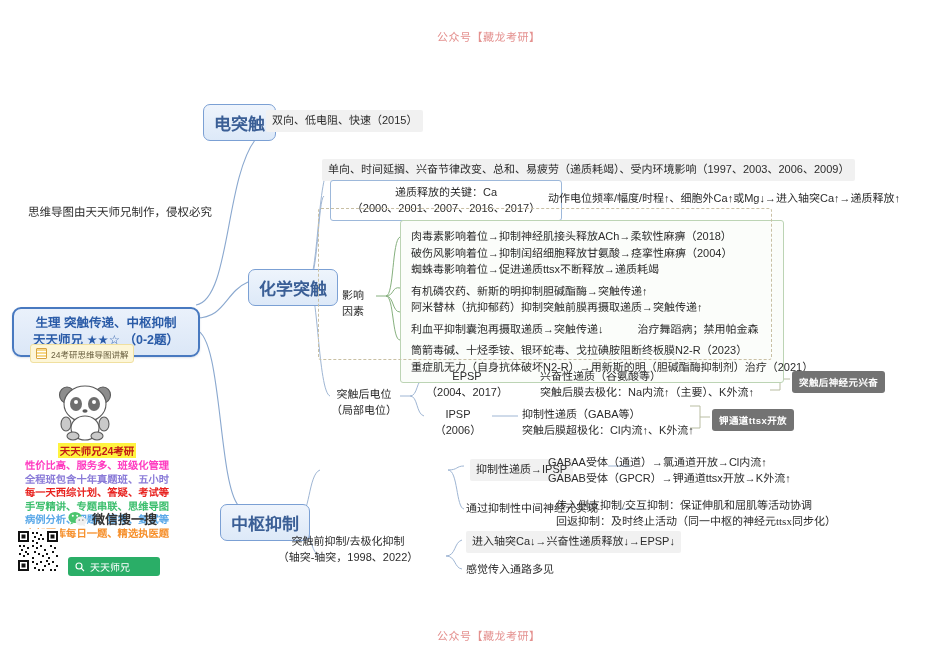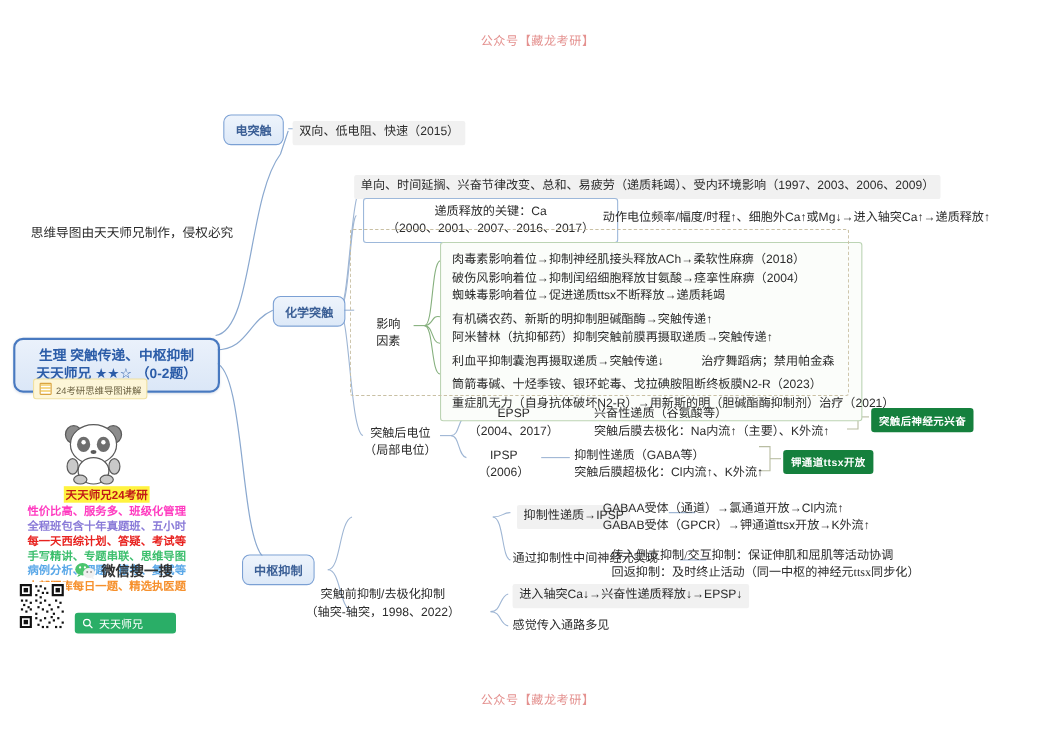--- a/index.html
+++ b/index.html
@@ -37,42 +37,42 @@
     font-size:8.5px;color:#6b6141;
   }
   .badge-ic{
     width:9px;height:9px;border:1.2px solid #d9a441;border-radius:1px;
     background:repeating-linear-gradient(#f6d98a 0 1.5px,#fff 1.5px 3px);
   }
 
   .pill{
     border:1.5px solid #7ba0d4;border-radius:7px;
     background:linear-gradient(180deg,#eef4fc 0%,#dde9f8 100%);
-    color:#3b5f96;font-size:11px;font-weight:bold;
+    color:#3b5f96;font-size:17px;font-weight:bold;
     padding:5px 10px;display:inline-block;
   }
 
   .plain{font-size:11px;color:#2c2c2c;line-height:15.5px;}
   .plain.c{text-align:center;}
   .shaded{background:#f1f1f1;padding:3px 6px;border-radius:2px;}
 
   .boxed{
     border:1px solid #9db8da;border-radius:3px;background:#fff;
     padding:4px 9px;font-size:11px;color:#2c2c2c;line-height:15.5px;text-align:center;
   }
   .greenbox{
     border:1px solid #bcd4b4;border-radius:3px;background:#fbfdfa;
     padding:7px 10px;font-size:11px;color:#2c2c2c;line-height:16.5px;
   }
   .greenbox .gap{height:5px;}
   .dotbox{
     border:1px dashed #c9c0a4;border-radius:3px;background:transparent;
   }
   .gtag{
-    background:#15803d;color:#fff;font-size:9.5px;font-weight:bold;
+    background:#737373;color:#fff;font-size:9.5px;font-weight:bold;
     border-radius:3px;padding:4px 7px;display:inline-block;letter-spacing:.4px;
   }
 
   
   .promo{position:absolute;left:12px;top:441px;width:170px;text-align:center;}
   .promo-h{
     display:inline-block;background:#fff33f;color:#c21b17;font-weight:bold;
     font-size:10.5px;padding:0 2px;
   }
   .promo-l{font-size:10.3px;font-weight:bold;line-height:13.6px;white-space:nowrap;}

